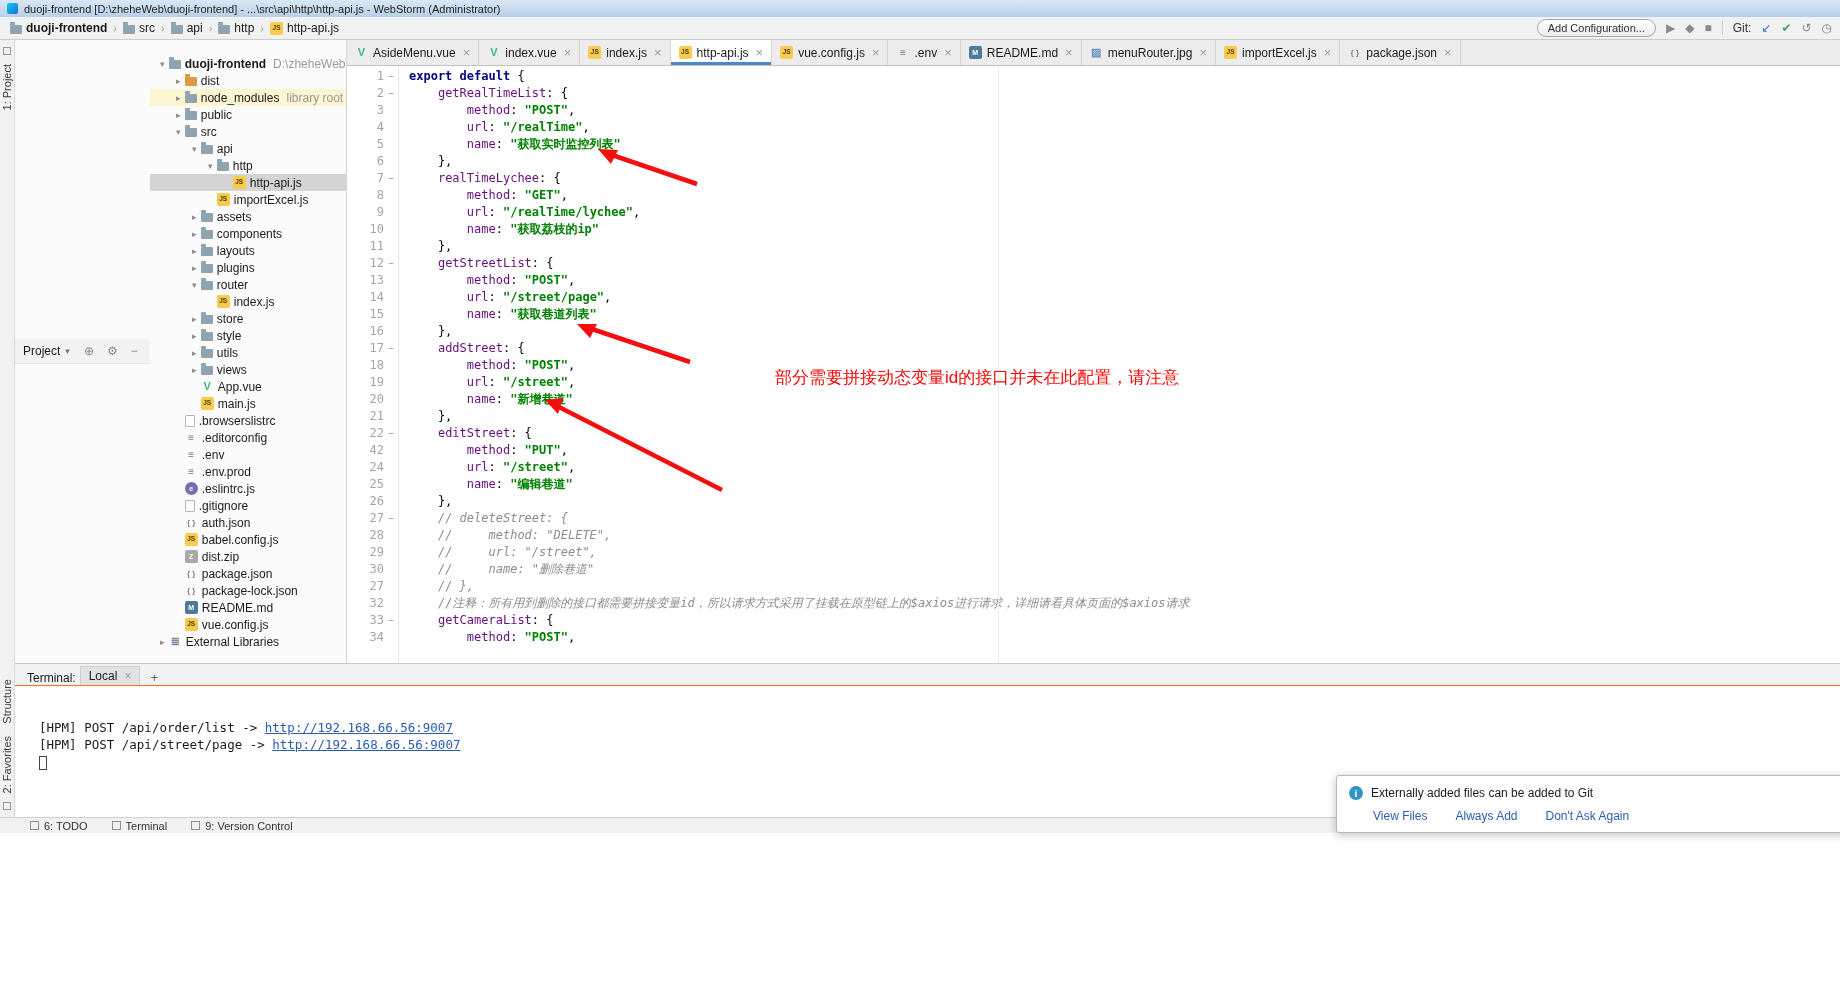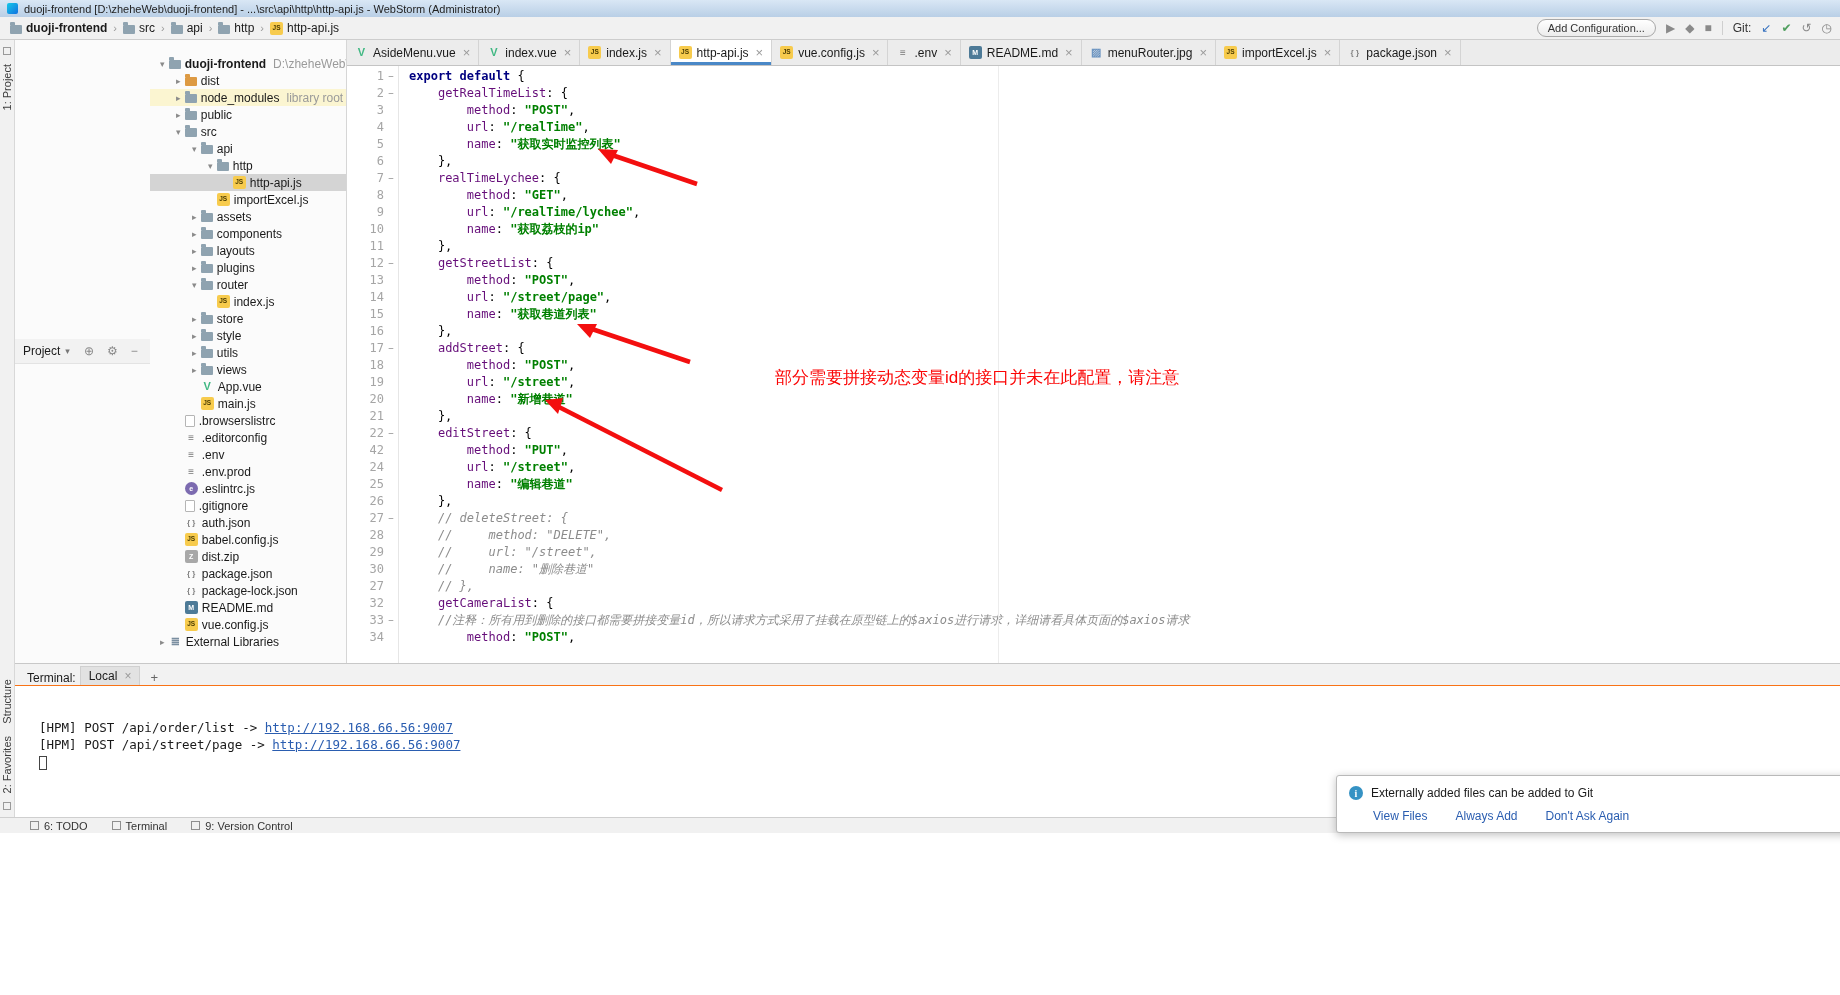--- a/index.html
+++ b/index.html
@@ -593,22 +593,22 @@
                 <div class="code-line"><span class="tk-plain">    </span><span class="tk-prop">editStreet</span><span class="tk-plain">: {</span></div>
                 <div class="code-line"><span class="tk-plain">        </span><span class="tk-prop">method</span><span class="tk-plain">: </span><span class="tk-str">"PUT"</span><span class="tk-plain">,</span></div>
                 <div class="code-line"><span class="tk-plain">        </span><span class="tk-prop">url</span><span class="tk-plain">: </span><span class="tk-str">"/street"</span><span class="tk-plain">,</span></div>
                 <div class="code-line"><span class="tk-plain">        </span><span class="tk-prop">name</span><span class="tk-plain">: </span><span class="tk-str">"编辑巷道"</span></div>
                 <div class="code-line"><span class="tk-plain">    },</span></div>
                 <div class="code-line"><span class="tk-plain">    </span><span class="tk-comment">// deleteStreet: {</span></div>
                 <div class="code-line"><span class="tk-plain">    </span><span class="tk-comment">//     method: "DELETE",</span></div>
                 <div class="code-line"><span class="tk-plain">    </span><span class="tk-comment">//     url: "/street",</span></div>
                 <div class="code-line"><span class="tk-plain">    </span><span class="tk-comment">//     name: "删除巷道"</span></div>
                 <div class="code-line"><span class="tk-plain">    </span><span class="tk-comment">// },</span></div>
+                <div class="code-line"><span class="tk-plain">    </span><span class="tk-comment">//注释：所有用到删除的接口都需要拼接变量id，所以请求方式采用了挂载在原型链上的$axios进行请求，详细请看具体页面的$axios请求</span></div>
                 <div class="code-line"><span class="tk-plain">    </span><span class="tk-prop">getCameraList</span><span class="tk-plain">: {</span></div>
-                <div class="code-line"><span class="tk-plain">    </span><span class="tk-comment">//注释：所有用到删除的接口都需要拼接变量id，所以请求方式采用了挂载在原型链上的$axios进行请求，详细请看具体页面的$axios请求</span></div>
                 <div class="code-line"><span class="tk-plain">        </span><span class="tk-prop">method</span><span class="tk-plain">: </span><span class="tk-str">"POST"</span><span class="tk-plain">,</span></div>
               </div>
             <div class="guide"></div>
             <div class="annotation">部分需要拼接动态变量id的接口并未在此配置，请注意</div>
           </div>
         </div>
       </div>
 
       <div class="terminal-panel">
         <div class="term-header">

